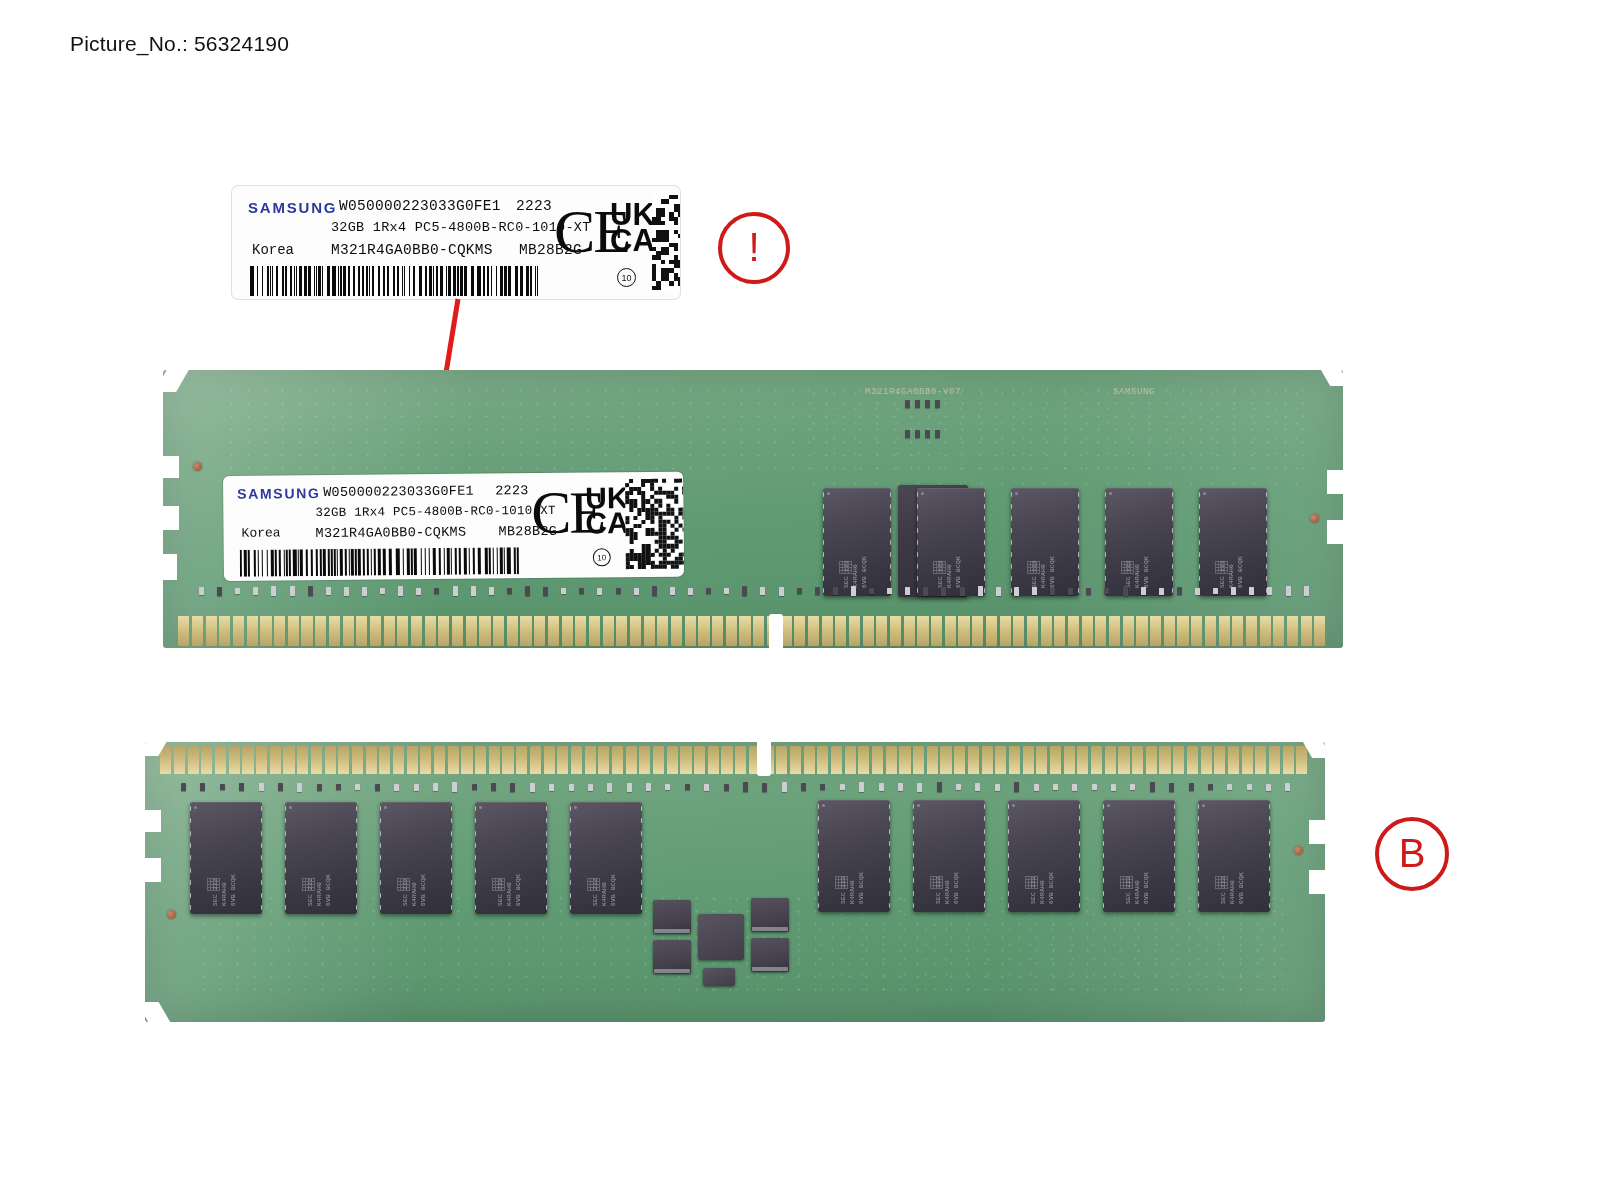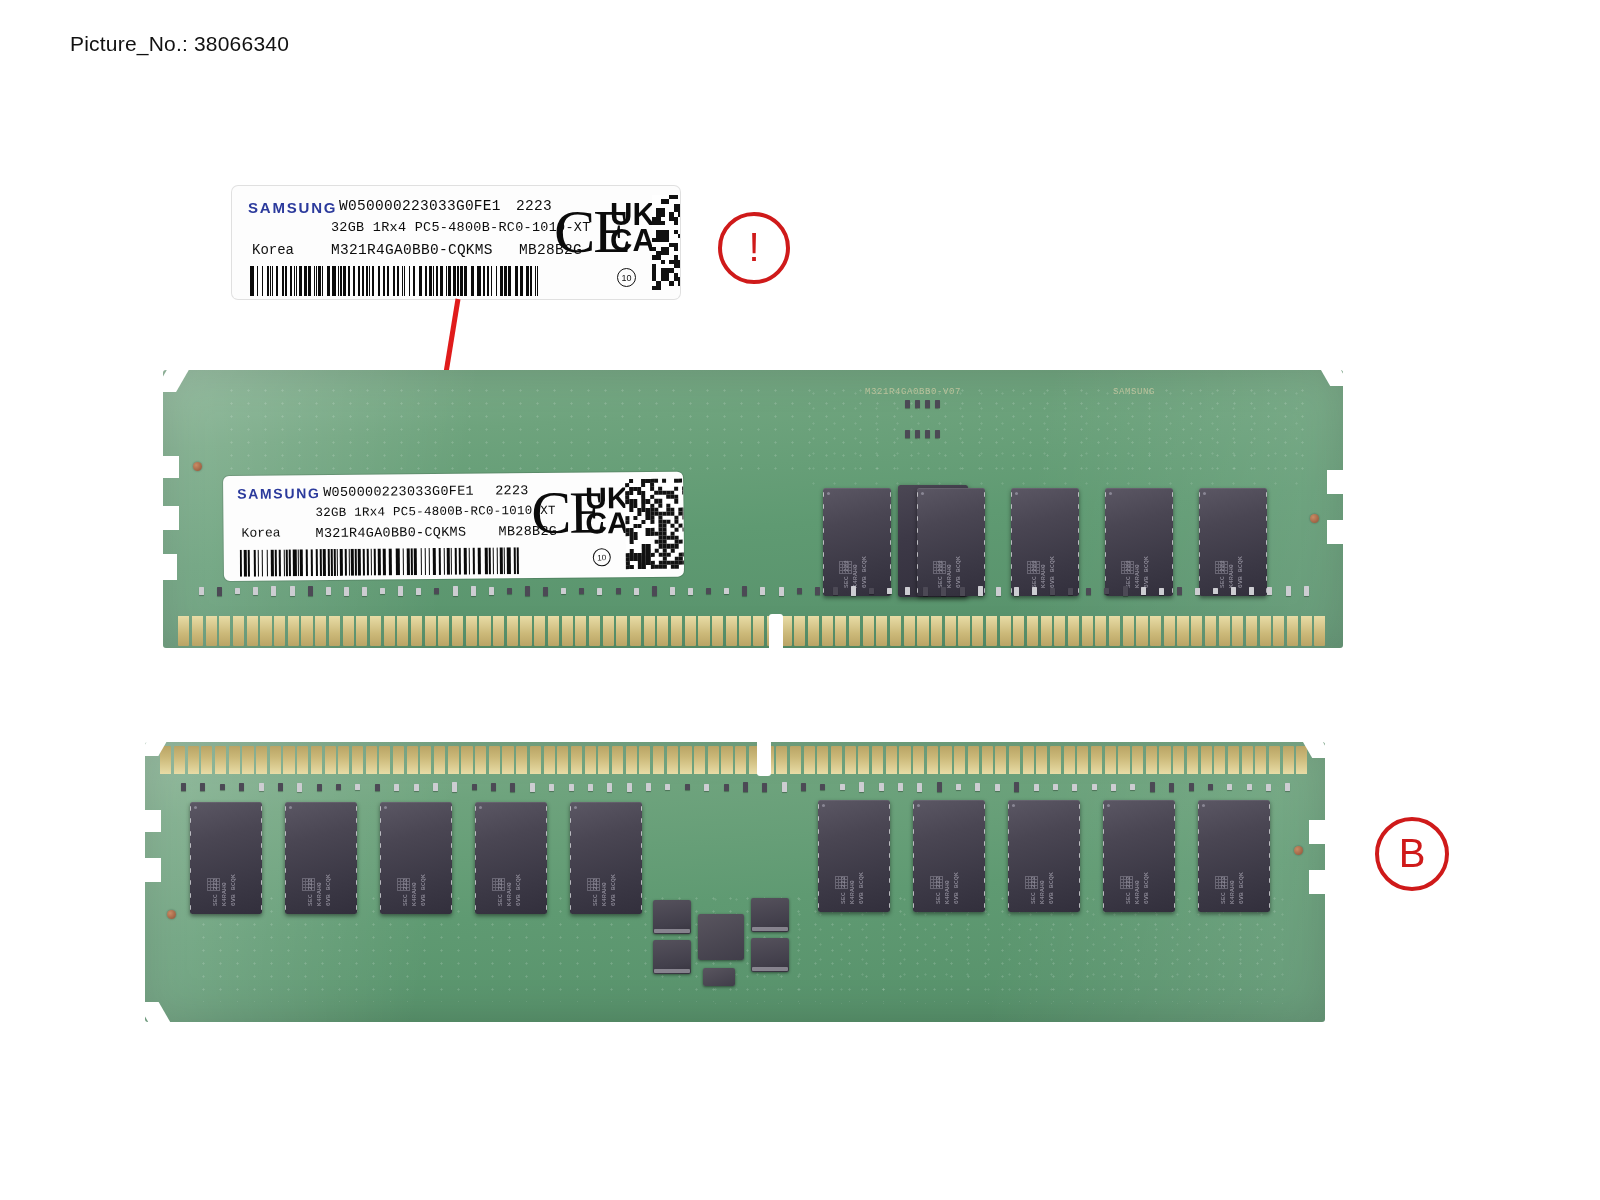--- a/index.html
+++ b/index.html
@@ -141,21 +141,21 @@
   .tpad{position:absolute;width:9px;height:9px;border-radius:50%;
         background:radial-gradient(circle at 35% 35%,#c98b64,#8c5136);
         box-shadow:0 0 2px rgba(0,0,0,.4);}
 
   
   .notch{position:absolute;background:#ffffff;}
 </style>
 </head>
 <body>
 
-<div id="header-caption">Picture_No.: 38066340</div>
+<div id="header-caption">Picture_No.: 56324190</div>
 
 <div class="samsung-label" id="label-top">
   <div class="lbl-inner">
     <div class="lbl-brand">SAMSUNG</div>
     <div class="lbl-country">Korea</div>
     <div class="lbl-line l1">W050000223033G0FE1</div>
     <div class="lbl-line l1b">2223</div>
     <div class="lbl-line l2">32GB 1Rx4 PC5-4800B-RC0-1010-XT</div>
     <div class="lbl-line l3">M321R4GA0BB0-CQKMS</div>
     <div class="lbl-line l3b">MB28B2G</div>

